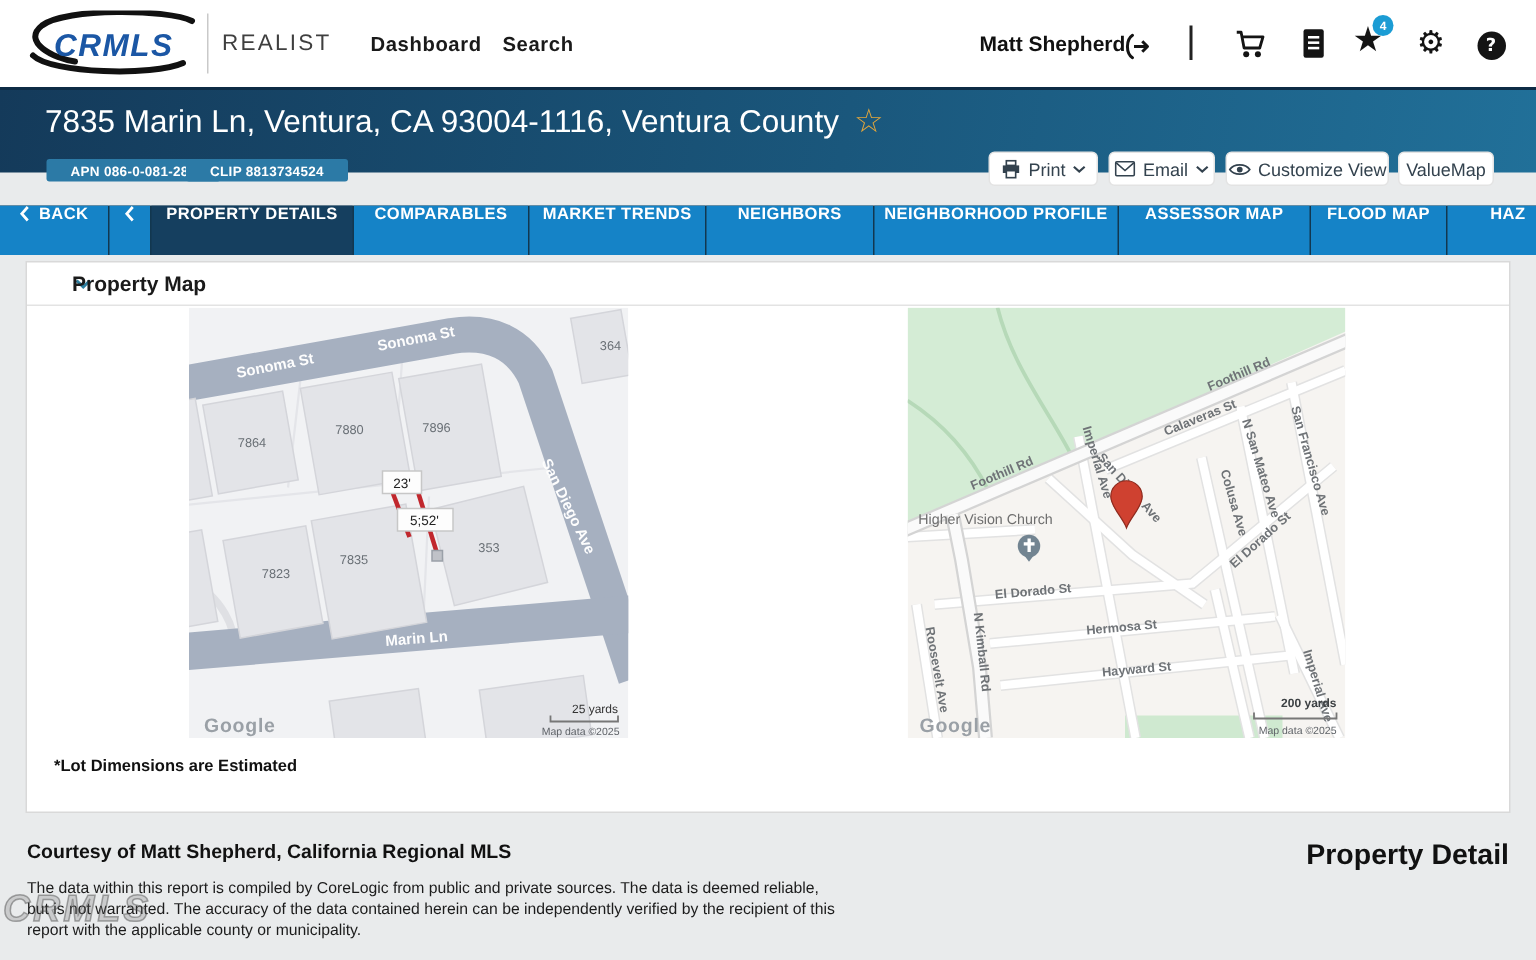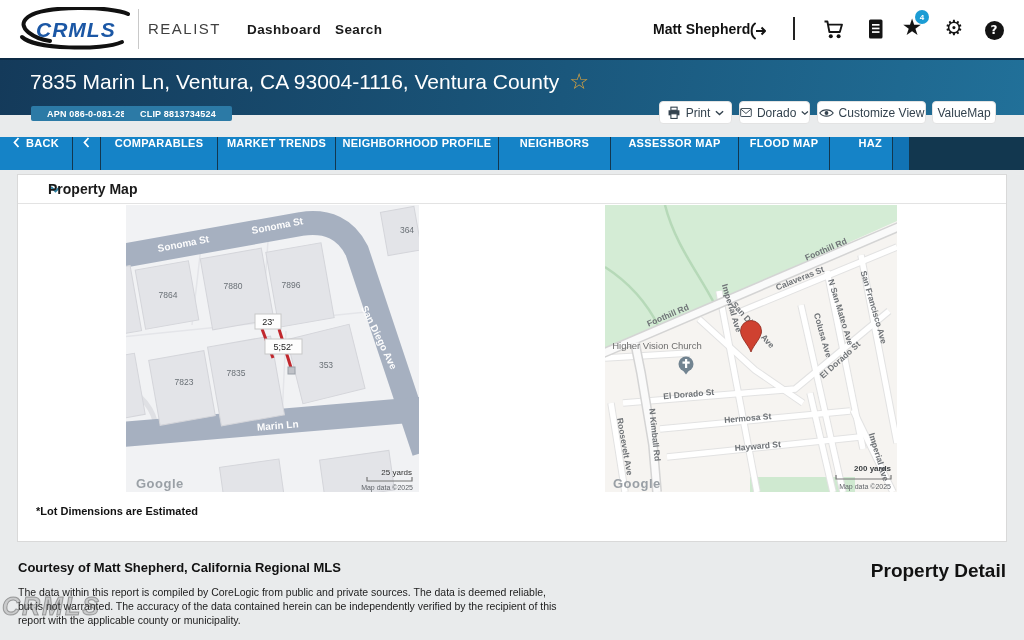--- a/index.html
+++ b/index.html
@@ -112,21 +112,21 @@
     <span>Print</span>
     <svg width="9" height="6" viewBox="0 0 10 6">
         <polyline points="1,1 5,4.6 9,1" fill="none" stroke="#33424e" stroke-width="1.6"></polyline>
       </svg>
   </div>
   <div class="bbtn" style="left:739px;width:71px">
     <svg width="14" height="11" viewBox="0 0 18 14">
         <rect x="1" y="1" width="16" height="12" rx="1" fill="none" stroke="#33424e" stroke-width="1.4"></rect>
         <polyline points="1.5,2 9,8.5 16.5,2" fill="none" stroke="#33424e" stroke-width="1.4"></polyline>
       </svg>
-    <span>Dorado</span>
+    <span>Email</span>
     <svg width="9" height="6" viewBox="0 0 10 6">
         <polyline points="1,1 5,4.6 9,1" fill="none" stroke="#33424e" stroke-width="1.6"></polyline>
       </svg>
   </div>
   <div class="bbtn" style="left:817px;width:109px">
     <svg width="15" height="10" viewBox="0 0 18 12">
         <path d="M1,6 C4.5,1 13.5,1 17,6 C13.5,11 4.5,11 1,6 Z" fill="none" stroke="#33424e" stroke-width="1.4"></path>
         <circle cx="9" cy="6" r="2.3" fill="#33424e"></circle>
       </svg>
     <span>Customize View</span>
@@ -141,24 +141,25 @@
     <svg width="7" height="11" viewBox="0 0 7 11">
         <polyline points="5.5,1 1.5,5.5 5.5,10" fill="none" stroke="#fff" stroke-width="1.8"></polyline>
       </svg>
     <span>BACK</span>
   </div>
   <div class="tab" style="width:27px">
     <svg width="7" height="11" viewBox="0 0 7 11">
         <polyline points="5.5,1 1.5,5.5 5.5,10" fill="none" stroke="#fff" stroke-width="1.8"></polyline>
       </svg>
   </div>
+  <div class="tab active" style="width:134px">PROPERTY DETAILS</div>
   <div class="tab" style="width:116px">COMPARABLES</div>
   <div class="tab" style="width:117px">MARKET TRENDS</div>
+  <div class="tab" style="width:111px">NEIGHBORS</div>
   <div class="tab" style="width:162px">NEIGHBORHOOD PROFILE</div>
-  <div class="tab" style="width:111px">NEIGHBORS</div>
   <div class="tab" style="width:127px">ASSESSOR MAP</div>
   <div class="tab" style="width:90px">FLOOD MAP</div>
   <div class="tab" style="width:52px;justify-content:flex-end;padding-right:10px">HAZ</div>
   <div class="tab" style="width:16px;background:#1173b4">
     
   </div>
 </div>
 
 <div class="content">
   <div class="card">

